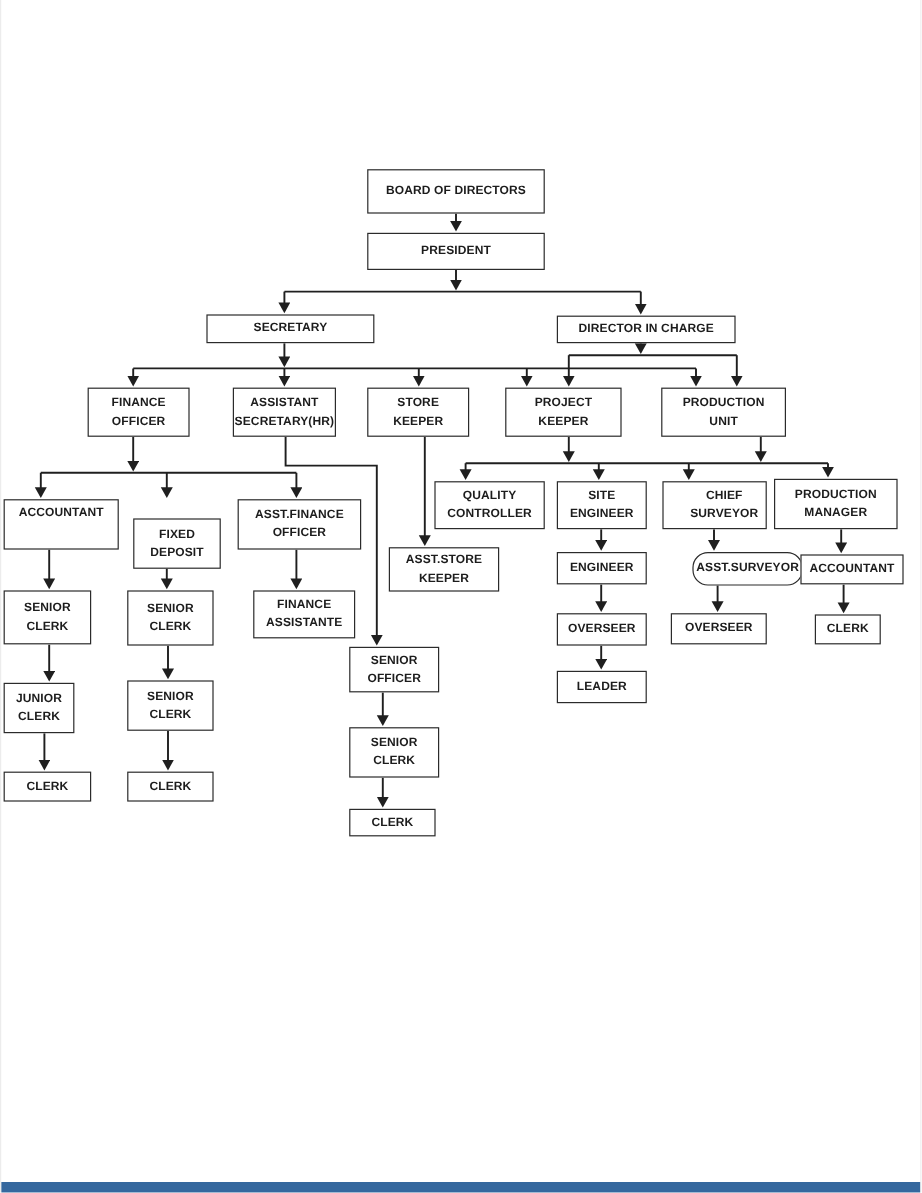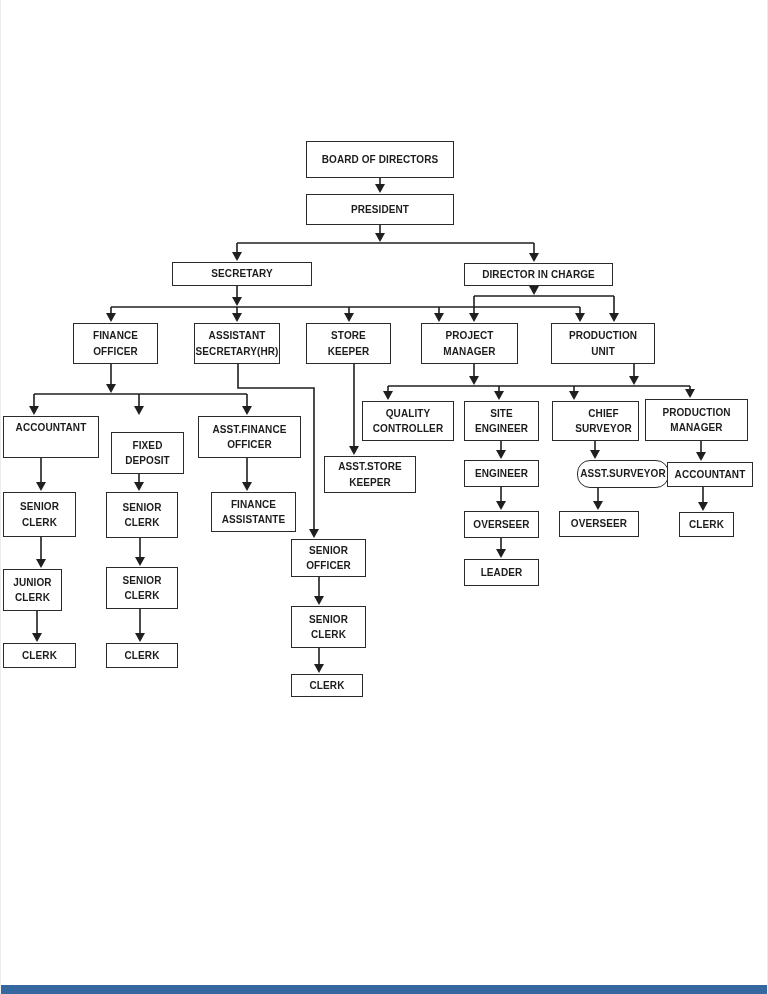--- a/index.html
+++ b/index.html
@@ -128,21 +128,21 @@
       <div class="node" style="left: 305px; top: 194px; width: 148px; height: 31px;">PRESIDENT</div>
       <div class="node" style="left: 171px; top: 262px; width: 140px; height: 24px;">SECRETARY</div>
       <div class="node" style="left: 463px; top: 263px; width: 149px; height: 23px;">DIRECTOR IN CHARGE</div>
       <div class="node" style="left: 72px; top: 323px; width: 85px; height: 41px;">FINANCE
 OFFICER</div>
       <div class="node" style="left: 193px; top: 323px; width: 86px; height: 41px;">ASSISTANT
 SECRETARY(HR)</div>
       <div class="node" style="left: 305px; top: 323px; width: 85px; height: 41px;">STORE
 KEEPER</div>
       <div class="node" style="left: 420px; top: 323px; width: 97px; height: 41px;">PROJECT
-MANAGER</div>
+KEEPER</div>
       <div class="node" style="left: 550px; top: 323px; width: 104px; height: 41px;">PRODUCTION
 UNIT</div>
       <div class="node vtop" style="left: 2px; top: 416px; width: 96px; height: 42px;">ACCOUNTANT</div>
       <div class="node" style="left: 110px; top: 432px; width: 73px; height: 42px;">FIXED
 DEPOSIT</div>
       <div class="node" style="left: 197px; top: 416px; width: 103px; height: 42px;">ASST.FINANCE
 OFFICER</div>
       <div class="node" style="left: 361px; top: 401px; width: 92px; height: 40px;">QUALITY
 CONTROLLER</div>
       <div class="node" style="left: 463px; top: 401px; width: 75px; height: 40px;">SITE

